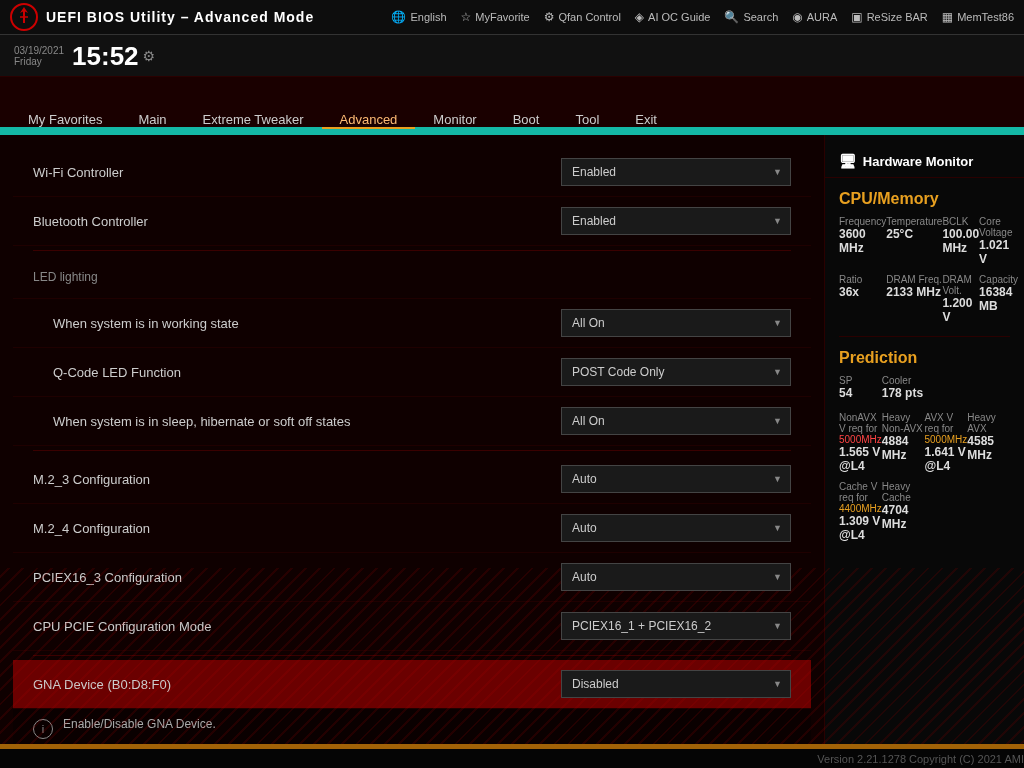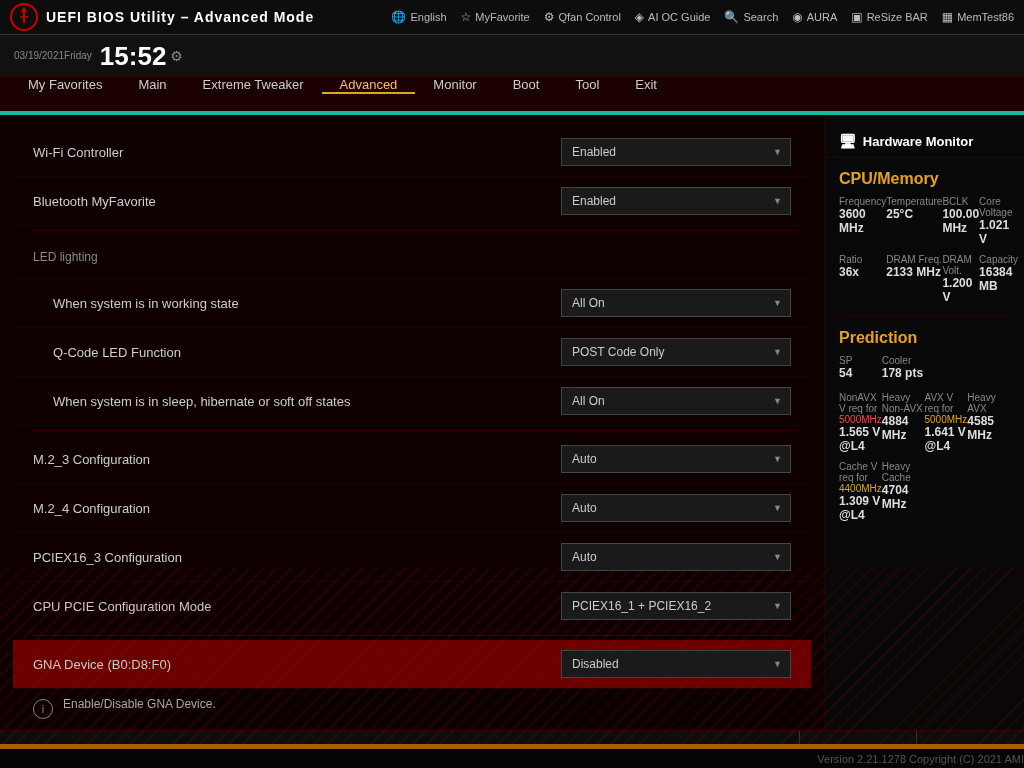--- a/index.html
+++ b/index.html
@@ -73,35 +73,36 @@
     .datetime-bar {
       background: #111;
       height: 42px;
       display: flex;
       align-items: center;
       padding: 0 14px;
       border-bottom: 1px solid #2a0000;
     }
     .datetime-left {
       display: flex;
-      flex-direction: row;
+      flex-direction: column;
       margin-right: 8px;
     }
     .date-text { font-size: 10px; color: #888; }
     .time-text { font-size: 26px; font-weight: bold; color: #fff; line-height: 1; }
     .settings-icon { color: #888; font-size: 14px; margin-left: 4px; cursor: pointer; }
 
     
     .nav-bar {
       background: #1a0000;
       height: 38px;
       display: flex;
-      align-items: flex-start;
-      border-bottom: 4px solid #14b8a6;
+      align-items: flex-end;
+      border-bottom: 8px solid #14b8a6;
       padding: 0 10px;
+      margin-top: 20px;
     }
     .nav-item {
       padding: 0 18px;
       display: flex;
       align-items: center;
       font-size: 13px;
       color: #ccc;
       cursor: pointer;
       position: relative;
     }
@@ -367,21 +368,21 @@
   <div class="content-area">
 
     <div class="setting-row">
       <span class="setting-label">Wi-Fi Controller</span>
       <div class="dropdown-wrapper">
         <button class="dropdown-btn">Enabled</button>
       </div>
     </div>
 
     <div class="setting-row">
-      <span class="setting-label">Bluetooth MyFavorite</span>
+      <span class="setting-label">Bluetooth Controller</span>
       <div class="dropdown-wrapper">
         <button class="dropdown-btn">Enabled</button>
       </div>
     </div>
 
     <hr class="divider">
 
     <div class="setting-row">
       <span class="setting-label section">LED lighting</span>
     </div>

